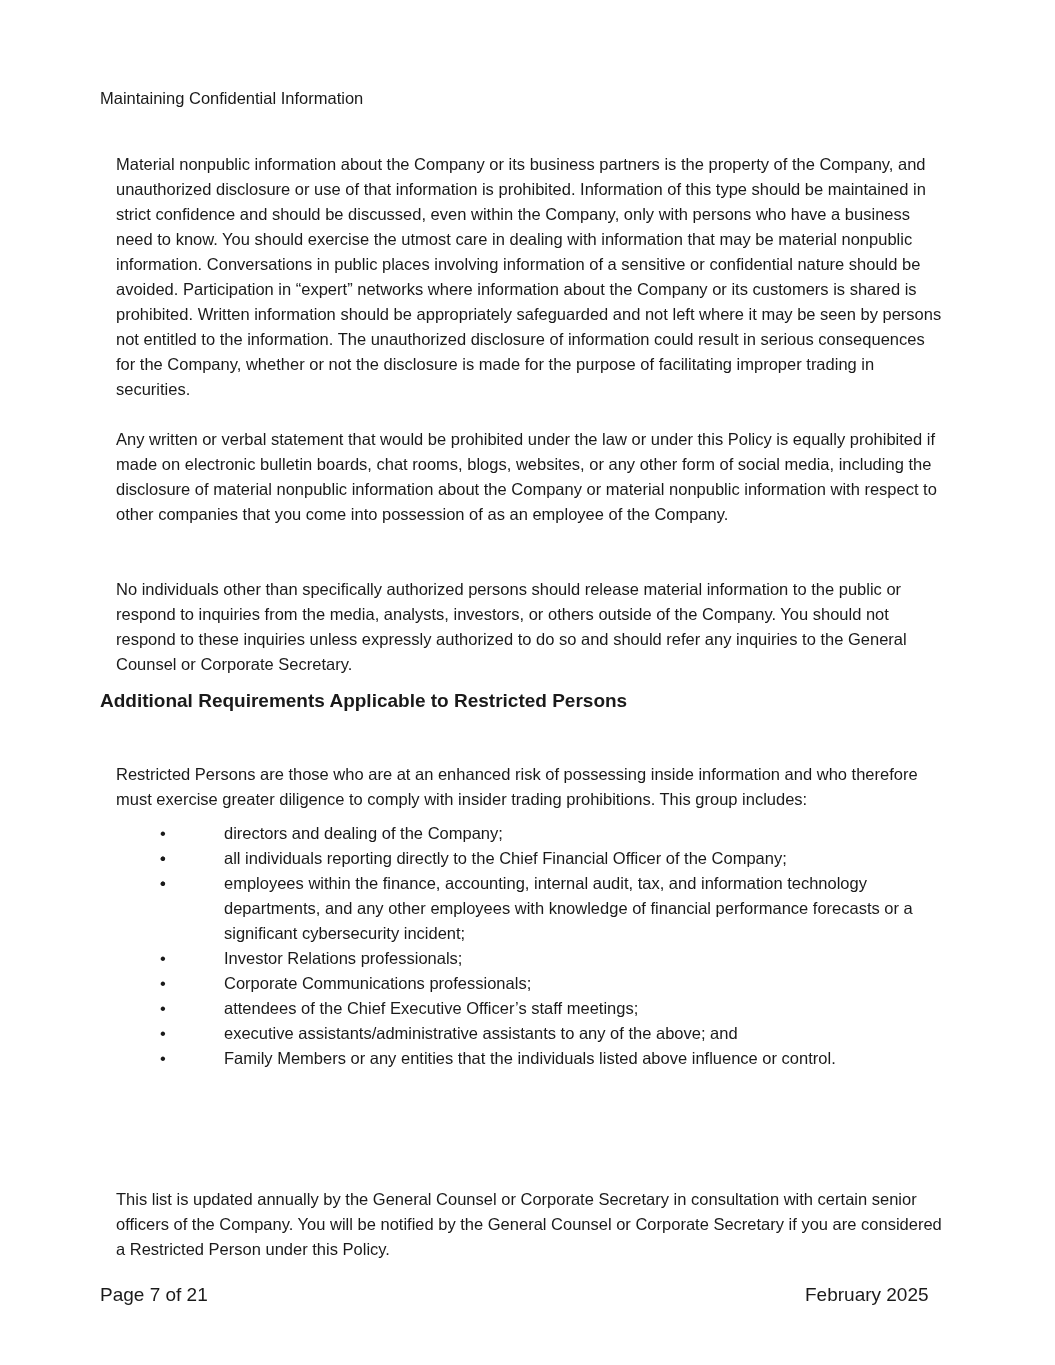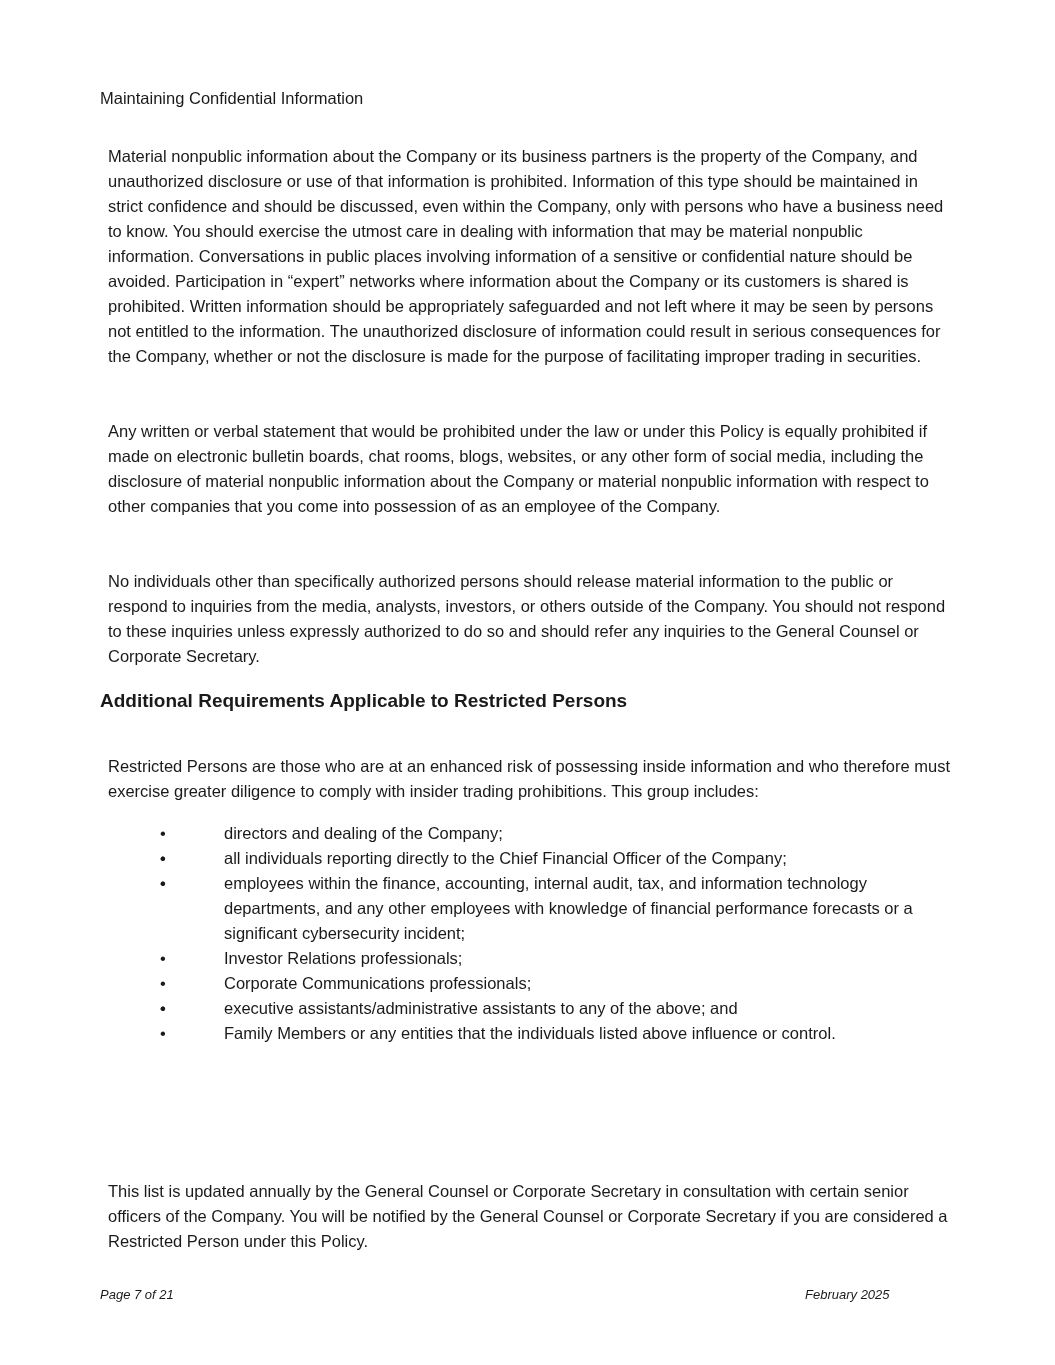--- a/index.html
+++ b/index.html
@@ -1,25 +1,25 @@
 <!DOCTYPE html>
 <html><head>
 <meta charset="utf-8">
 <style>
   html, body { margin:0; padding:0; background:#ffffff; }
   body { width:1055px; height:1365px; position:relative; overflow:hidden;
          font-family:"Liberation Sans", sans-serif; color:#1a1a1a; }
   .sub { position:absolute; top:87px; left:100px; font-size:16.5px; line-height:22px; }
-  p { margin:8px; font-size:16.5px; line-height:25px; }
+  p { margin:16px; font-size:16.5px; line-height:25px; }
   .para { position:absolute; left:100px; width:860px; }
   h2 { position:absolute; left:100px; top:688px; margin:0; font-size:19px; font-weight:bold; line-height:26px; }
   ul.bl { position:absolute; left:100px; top:821px; margin:0; padding:0; list-style:none; width:860px; }
   ul.bl li { position:relative; padding-left:124px; font-size:16.5px; line-height:25px; }
   ul.bl li .b { position:absolute; left:60px; top:0; }
-  .footer { position:absolute; top:1287px; font-size:13px; line-height:16px;font-style:italic; }
+  .footer { position:absolute; top:1287px; font-size:19px; line-height:16px; }
 </style>
 </head>
 <body>
 
 <div class="sub">Maintaining Confidential Information</div>
 
 <div class="para" style="top:136px;">
   <p>Material nonpublic information about the Company or its business partners is the property of the Company, and unauthorized disclosure or use of that information is prohibited. Information of this type should be maintained in strict confidence and should be discussed, even within the Company, only with persons who have a business need to know. You should exercise the utmost care in dealing with information that may be material nonpublic information. Conversations in public places involving information of a sensitive or confidential nature should be avoided. Participation in “expert” networks where information about the Company or its customers is shared is prohibited. Written information should be appropriately safeguarded and not left where it may be seen by persons not entitled to the information. The unauthorized disclosure of information could result in serious consequences for the Company, whether or not the disclosure is made for the purpose of facilitating improper trading in securities.</p>
 </div>
 <div class="para" style="top:411px;">
@@ -36,21 +36,21 @@
 </div>
 
 <ul class="bl">
   <li><span class="b">•</span><span>directors and dealing of the Company;</span></li>
   <li><span class="b">•</span></li>
   <li><span class="b">•</span><span>all individuals reporting directly to the Chief Financial Officer of the Company;</span></li>
   <li><span class="b">•</span></li>
   <li><span class="b">•</span><span>employees within the finance, accounting, internal audit, tax, and information technology departments, and any other employees with knowledge of financial performance forecasts or a significant cybersecurity incident;</span></li>
   <li><span class="b">•</span><span>Investor Relations professionals;</span></li>
   <li><span class="b">•</span><span>Corporate Communications professionals;</span></li>
-  <li><span class="b">•</span></li>
+  <li><span class="b">•</span><span>attendees of the Chief Executive Officer’s staff meetings;</span></li>
   <li><span class="b">•</span><span>executive assistants/administrative assistants to any of the above; and</span></li>
   <li><span class="b">•</span><span>Family Members or any entities that the individuals listed above influence or control.</span></li>
 </ul>
 
 <div class="para" style="top:1171px;">
   <p>This list is updated annually by the General Counsel or Corporate Secretary in consultation with certain senior officers of the Company. You will be notified by the General Counsel or Corporate Secretary if you are considered a Restricted Person under this Policy.</p>
 </div>
 
 <div class="footer" style="left:100px;">Page 7 of 21</div>
 <div class="footer" style="left:805px;">February 2025</div>

